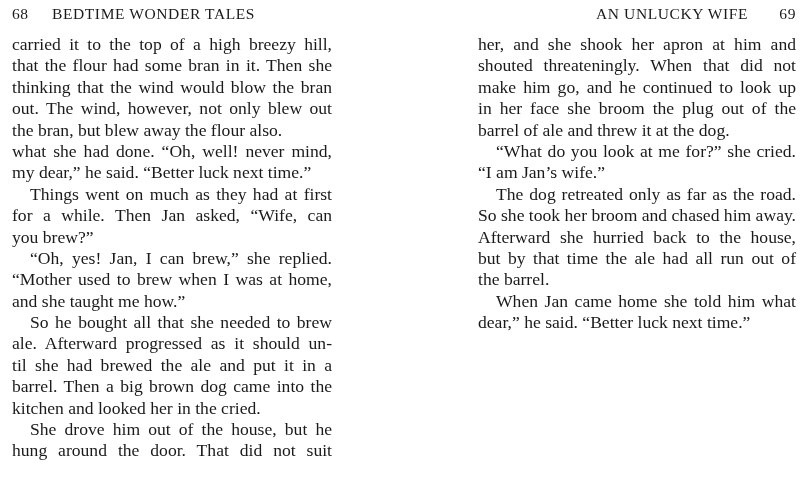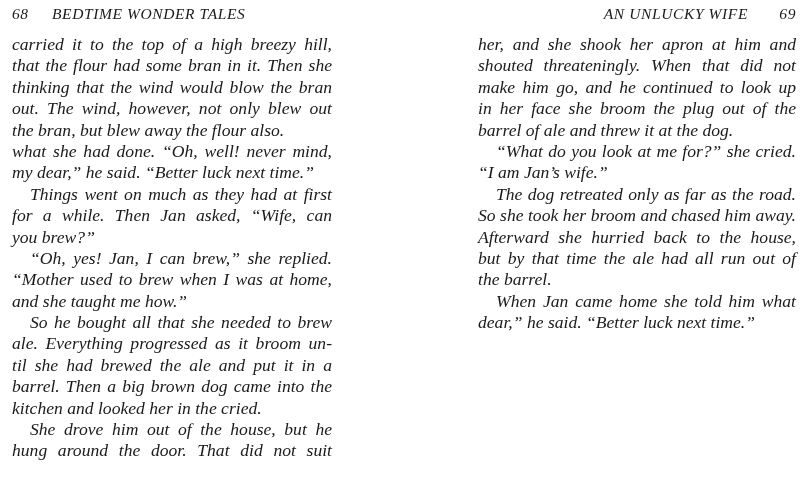--- a/index.html
+++ b/index.html
@@ -2,21 +2,21 @@
 <html><head>
 <meta charset="utf-8">
 <style>
   html, body { margin: 0; padding: 0; }
   body {
     width: 809px; height: 489px; overflow: hidden;
     background: #ffffff; color: #1a1a1a;
     font-family: "DejaVu Serif", "Liberation Serif", serif;
     position: relative;
   }
-  .page { position: absolute; top: 0; height: 489px; font-style: italic; }
+  .page { position: absolute; top: 0; height: 489px; }
   .page-left { left: 12px; width: 320px; }
   .page-right { left: 478px; width: 318px; }
   .running-head {
     position: absolute; top: 5px; left: 0; right: 0; height: 22px;
     font-size: 15.5px; letter-spacing: 0.6px; white-space: nowrap;
     font-family: "Liberation Serif", serif;
   }
   .page-left .folio { position: absolute; left: 0; top: 0; }
   .page-left .head-title { position: absolute; left: 40px; top: 0; }
   .page-right .folio { position: absolute; right: 0; top: 0; }
@@ -47,21 +47,21 @@
       <div class="line last">the bran, but blew away the flour also.</div>
       <div class="line">what she had done.  “Oh, well! never mind,</div>
       <div class="line last">my dear,” he said.  “Better luck next time.”</div>
       <div class="line indent">Things went on much as they had at first</div>
       <div class="line">for a while.  Then Jan asked, “Wife, can</div>
       <div class="line last">you brew?”</div>
       <div class="line indent">“Oh, yes! Jan, I can brew,” she replied.</div>
       <div class="line">“Mother used to brew when I was at home,</div>
       <div class="line last">and she taught me how.”</div>
       <div class="line indent">So he bought all that she needed to brew</div>
-      <div class="line">ale.  Everything progressed as it broom un-</div>
+      <div class="line">ale.  Afterward progressed as it should un-</div>
       <div class="line">til she had brewed the ale and put it in a</div>
       <div class="line">barrel.  Then a big brown dog came into the</div>
       <div class="line last">kitchen and looked her in the cried.</div>
       <div class="line indent">She drove him out of the house, but he</div>
       <div class="line">hung around the door.  That did not suit</div>
     </div>
 </div>
 
 <div class="page page-right">
   <div class="running-head">

